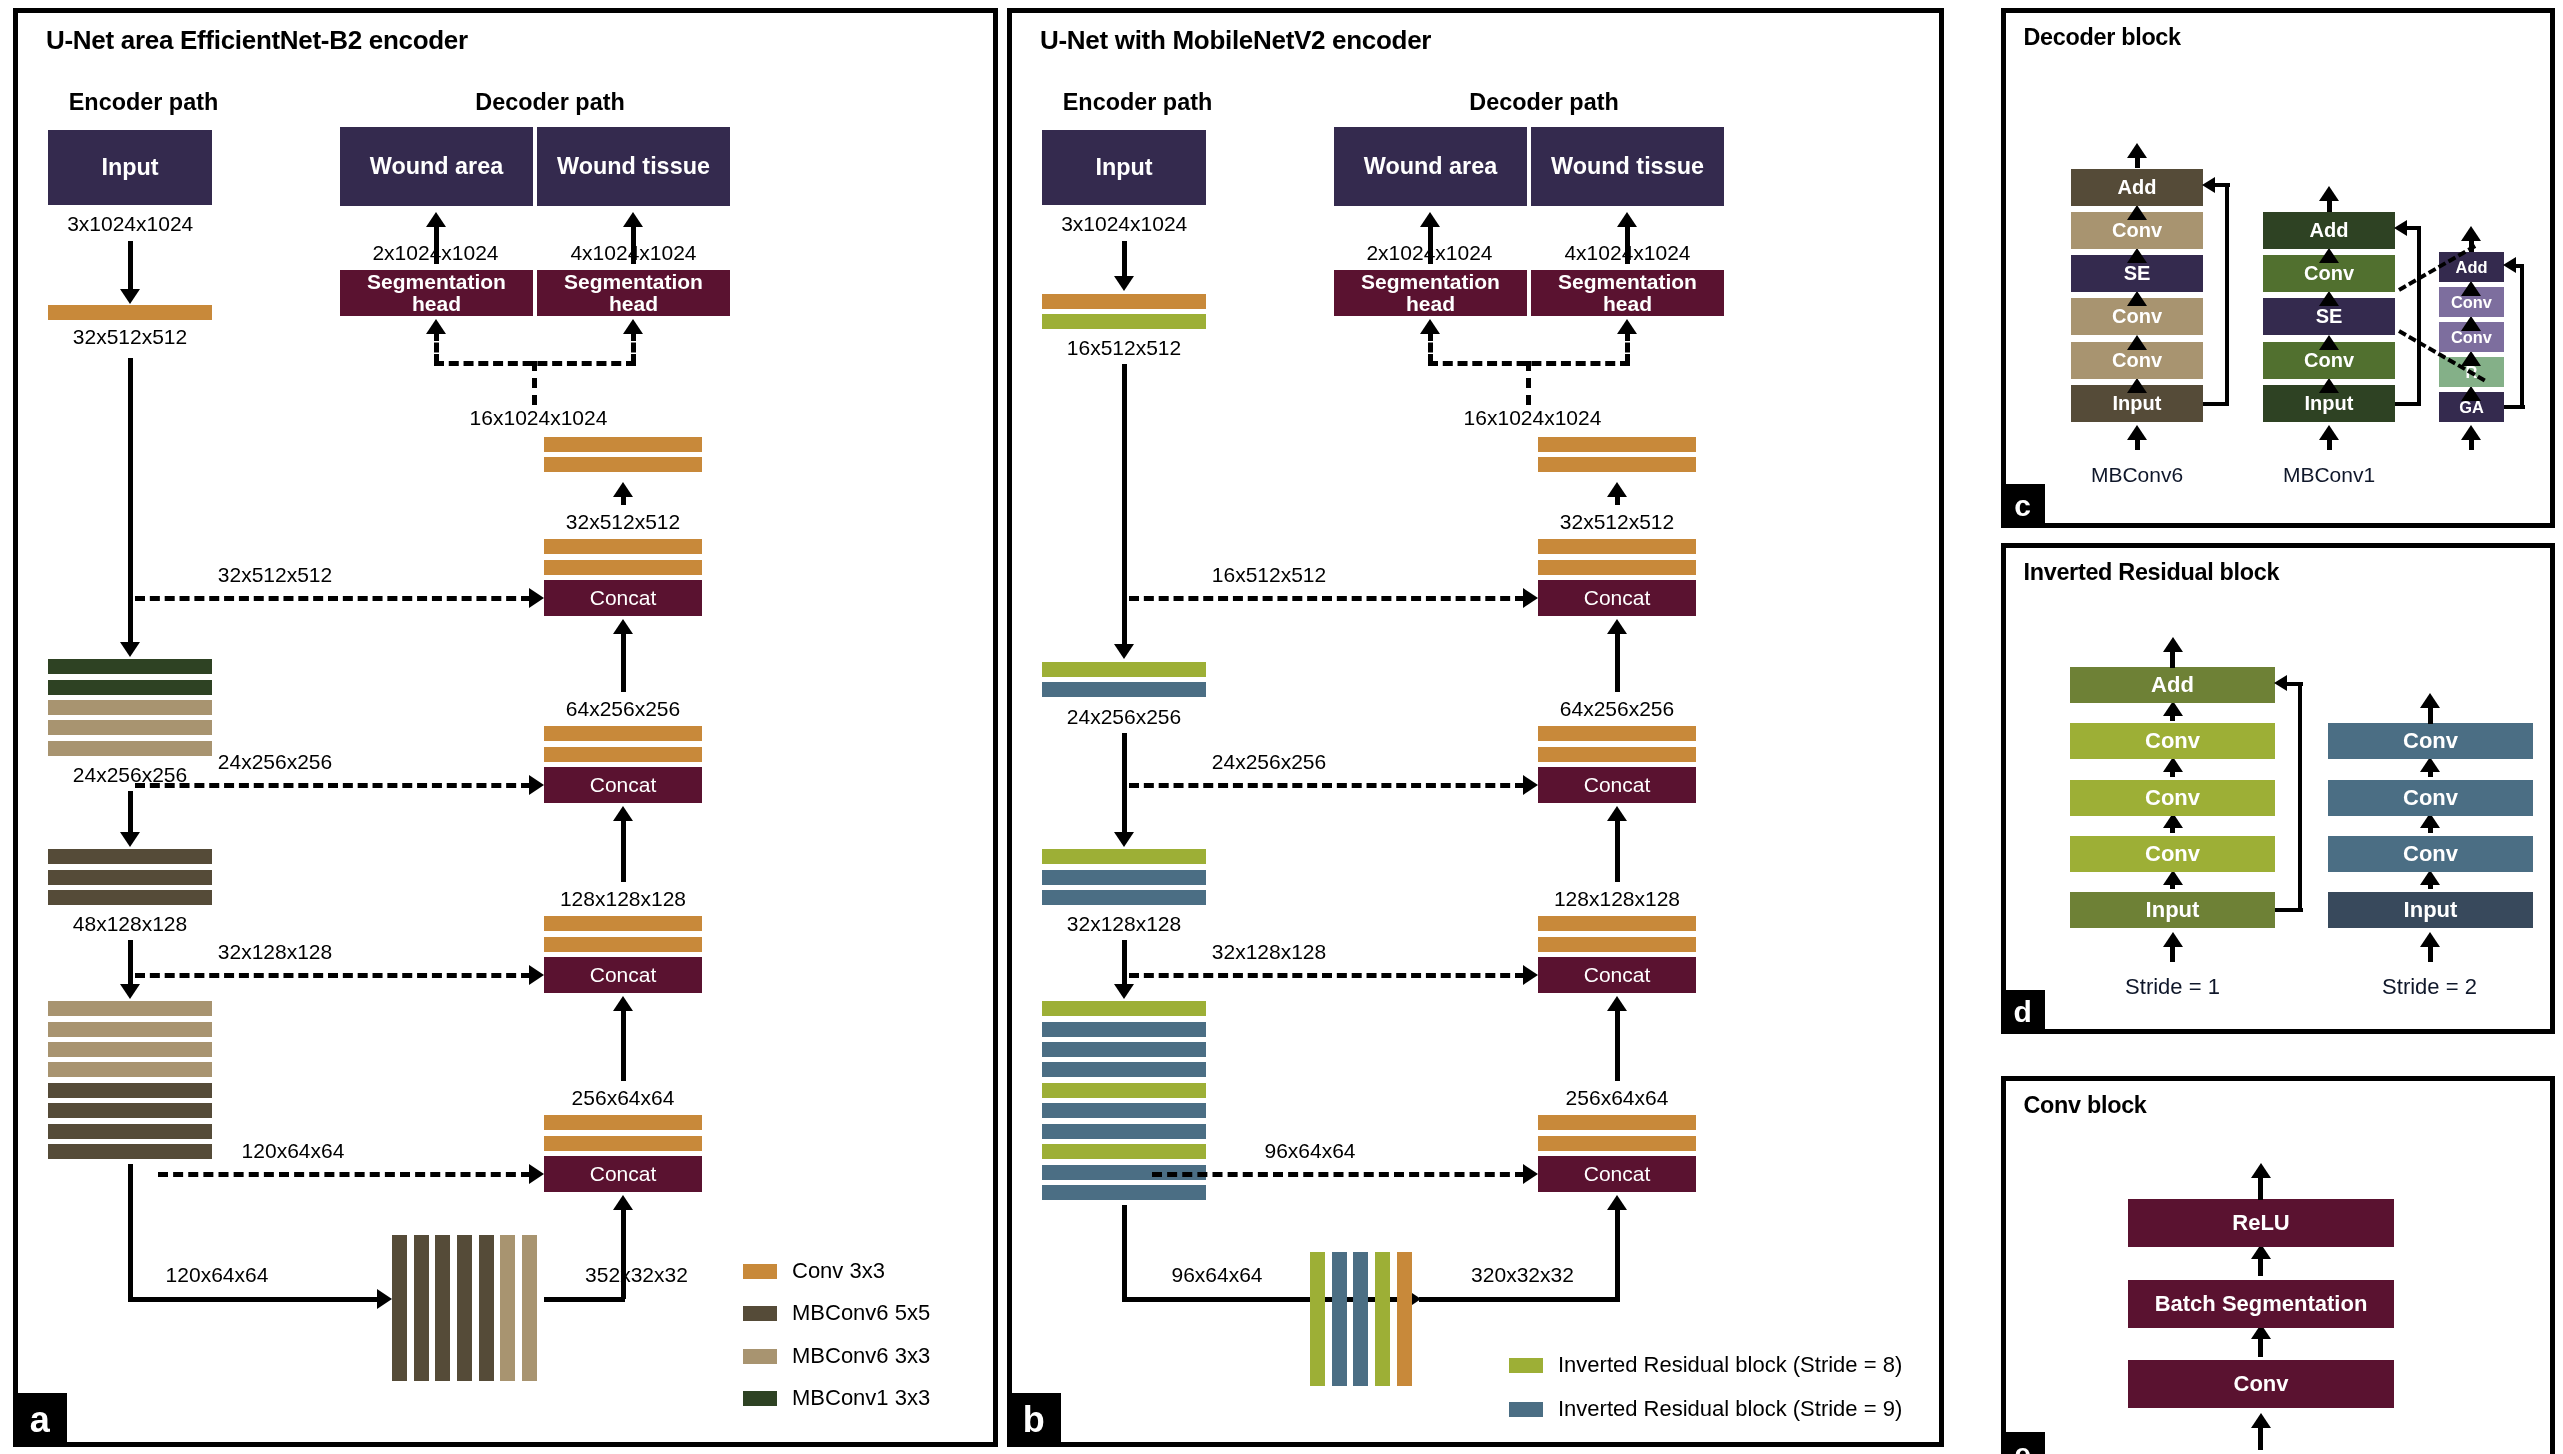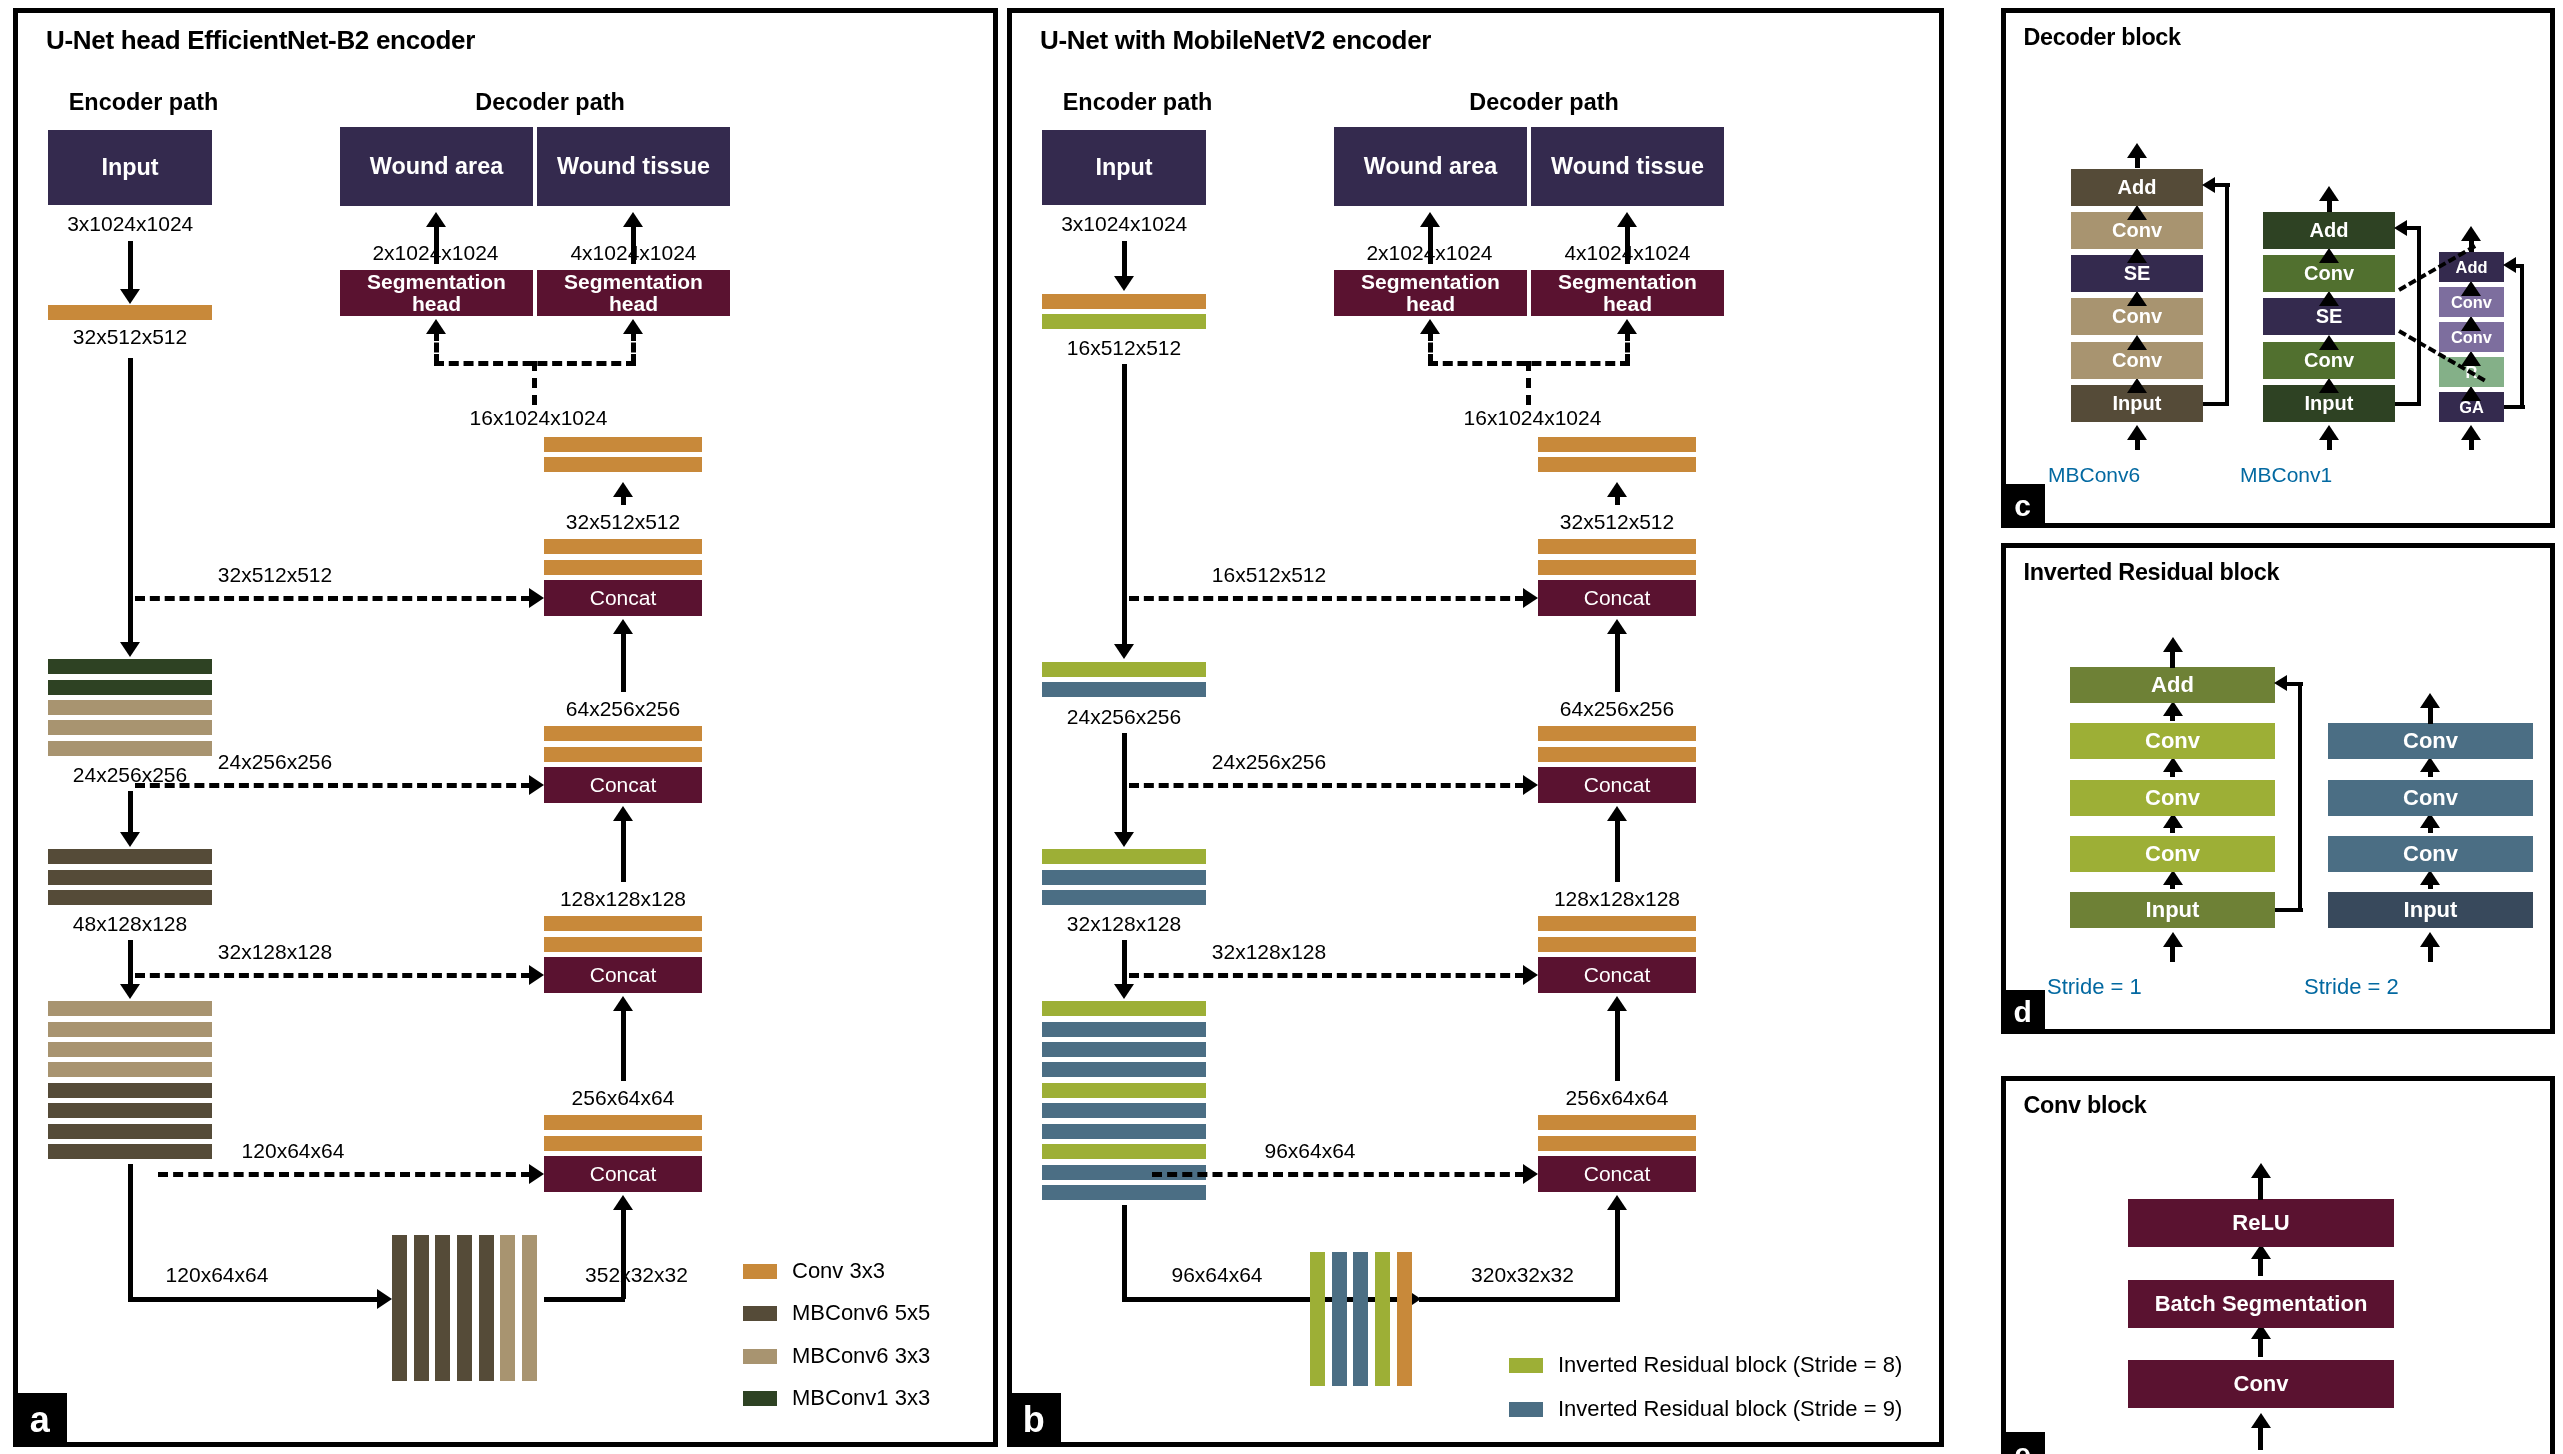--- a/index.html
+++ b/index.html
@@ -32,28 +32,28 @@
   .ahead-left{position:absolute;width:0;height:0;border-top:8.8px solid transparent;
               border-bottom:8.8px solid transparent;border-right:13.4px solid #000;}
   .dash-h{position:absolute;height:0;border-top:5.3px dashed #000;}
   .dash-v{position:absolute;width:0;border-left:5.3px dashed #000;}
   .diag{position:absolute;border-top:4.1px dashed #000;transform-origin:left center;}
 
   .legend-row{position:absolute;display:flex;align-items:center;white-space:nowrap;}
   .legend-sw{flex:0 0 auto;}
   .legend-tx{color:#000;}
 
-  .smallcap{position:absolute;color:#0369a1;text-align:left;white-space:nowrap;}
+  .smallcap{position:absolute;color:#0f172a;text-align:center;white-space:nowrap;}
 </style>
 </head>
 <body>
 
 <div id="root">
     <div class="panel" style="left: 13px; top: 8.2px; width: 985px; height: 1439px;">
-      <div class="panel-title" style="left: 28px; top: 11.7px; font-size: 26px;">U-Net head EfficientNet-B2 encoder</div>
+      <div class="panel-title" style="left: 28px; top: 11.7px; font-size: 26px;">U-Net area EfficientNet-B2 encoder</div>
       <div class="tag" style="left: -5.3px; bottom: -5.3px; width: 54px; height: 54px; font-size: 36px;">a</div>
       <div class="colhead" style="left: 17.5px; top: 76px; width: 216px; font-size: 23.4px;">Encoder path</div>
       <div class="colhead" style="left: 333px; top: 76px; width: 398px; font-size: 23.4px;">Decoder path</div>
       <div class="box" style="left: 30px; top: 117px; width: 164px; height: 75px; background: rgb(52, 42, 78); font-size: 23.4px; font-weight: bold;">Input</div>
       <div class="dimlabel" style="left: 18.7px; top: 199px; width: 187px; font-size: 21px;">3x1024x1024</div>
       <div class="box" style="left: 322px; top: 114px; width: 193px; height: 79px; background: rgb(52, 42, 78); font-size: 23.4px; font-weight: bold;">Wound area</div>
       <div class="box" style="left: 519px; top: 114px; width: 193px; height: 79px; background: rgb(52, 42, 78); font-size: 23.4px; font-weight: bold;">Wound tissue</div>
       <div class="vline" style="left: 416px; top: 210px; width: 4.7px; height: 41px;"></div>
       <div class="ahead-up" style="left: 408px; top: 199px;"></div>
       <div class="vline" style="left: 613px; top: 210px; width: 4.7px; height: 41px;"></div>

